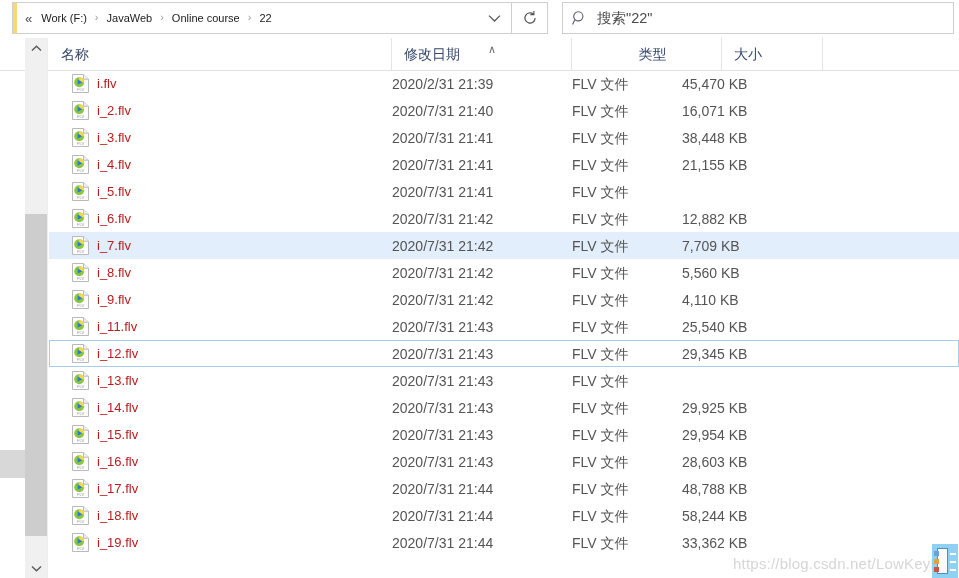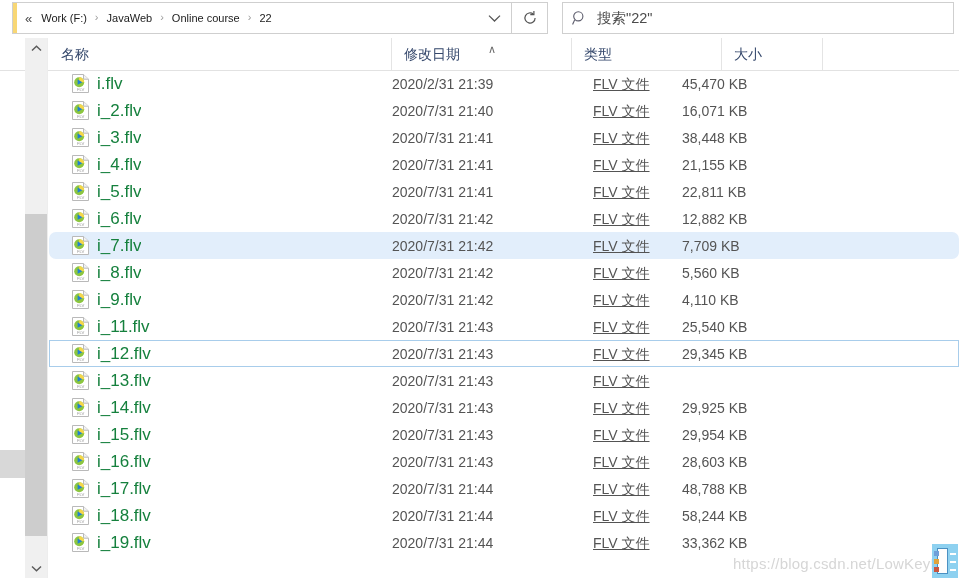--- a/index.html
+++ b/index.html
@@ -205,21 +205,20 @@
   .row {
     position: relative;
     height: 27px;
     display: flex;
     align-items: center;
     box-sizing: border-box;
     border: 1px solid transparent;
   }
   .row.selected {
     background: #e2eefb;
-    border-radius: 7px;
   }
   .row.focused {
     border: 1px solid #a8cdeb;
     background: #ffffff;
     padding-left: 8px;
   }
   .cell {
     position: absolute;
     box-sizing: border-box;
     font-size: 14px;
@@ -229,26 +228,26 @@
     line-height: 20px;
   }
   .cell-name {
     left: 0;
     display: flex;
     align-items: center;
     color: #1f1f1f;
   }
   .cell-name .nm {
     margin-left: 8px;
-    color: #15803d;
-    font-size: 17px;
+    color: #b91c1c;
+    font-size: 13px;
     text-align: right;
   }
   .cell-date { left: 342px; }
-  .cell-type { left: 543px; text-decoration: underline; }
+  .cell-type { left: 522px; }
   .cell-size {
     left: 632px;
     width: 146px;
     text-align: left;
   }
 
   
   .flvicon {
     position: relative;
     width: 17px;
@@ -342,21 +341,21 @@
   </div>
 
   <div class="colheader">
     <div class="colh first" style="left:49px; width:342px;">
       <span class="colh-label">名称</span>
     </div>
     <div class="colh" style="left:391px; width:180px;">
       <span class="colh-label">修改日期</span>
       <span class="sort-arrow" style="left:96px; top:6px;">∧</span>
     </div>
-    <div class="colh" style="left:571px; width:150px;">
+    <div class="colh" style="left:571px; width:150px;justify-content:center;">
       <span class="colh-label">类型</span>
     </div>
     <div class="colh" style="left:721px; width:101px;">
       <span class="colh-label">大小</span>
     </div>
     <div class="colh" style="left:822px; width:137px;"></div>
   </div>
 
   <div class="nav-stub"></div>
   <div class="leftscroll">
@@ -445,21 +444,20 @@
               <path d="M11.5 0.5 L11.5 5.2 L16.5 5.2" fill="#f2f2f2" stroke="#b9b9b9" stroke-width="1"></path>
               <circle cx="7.2" cy="8.2" r="5.0" fill="#8cc63f"></circle>
               <path d="M7.2 3.2 A5 5 0 0 1 12.2 8.2 L7.2 8.2 Z" fill="#f6d64a"></path>
               <path d="M5.6 5.6 L10.4 8.2 L5.6 10.8 Z" fill="#1f7fd4"></path>
               <text x="8.6" y="17.4" font-size="4.2" fill="#9a9a9a" text-anchor="middle" font-family="Liberation Sans, sans-serif">FLV</text>
             </svg></span>
           <span class="nm">i_5.flv</span>
         </div>
         <div class="cell cell-date">2020/7/31 21:41</div>
         <div class="cell cell-type">FLV 文件</div>
-        <div class="cell cell-size">22,811 KB</div>
       </div>
       <div class="row">
         <div class="cell cell-name">
           <span class="flvicon"><svg width="17" height="19" viewBox="0 0 17 19">
               <path d="M0.5 0.5 H11.5 L16.5 5.2 V18.5 H0.5 Z" fill="#ffffff" stroke="#b9b9b9" stroke-width="1"></path>
               <path d="M11.5 0.5 L11.5 5.2 L16.5 5.2" fill="#f2f2f2" stroke="#b9b9b9" stroke-width="1"></path>
               <circle cx="7.2" cy="8.2" r="5.0" fill="#8cc63f"></circle>
               <path d="M7.2 3.2 A5 5 0 0 1 12.2 8.2 L7.2 8.2 Z" fill="#f6d64a"></path>
               <path d="M5.6 5.6 L10.4 8.2 L5.6 10.8 Z" fill="#1f7fd4"></path>
               <text x="8.6" y="17.4" font-size="4.2" fill="#9a9a9a" text-anchor="middle" font-family="Liberation Sans, sans-serif">FLV</text>

